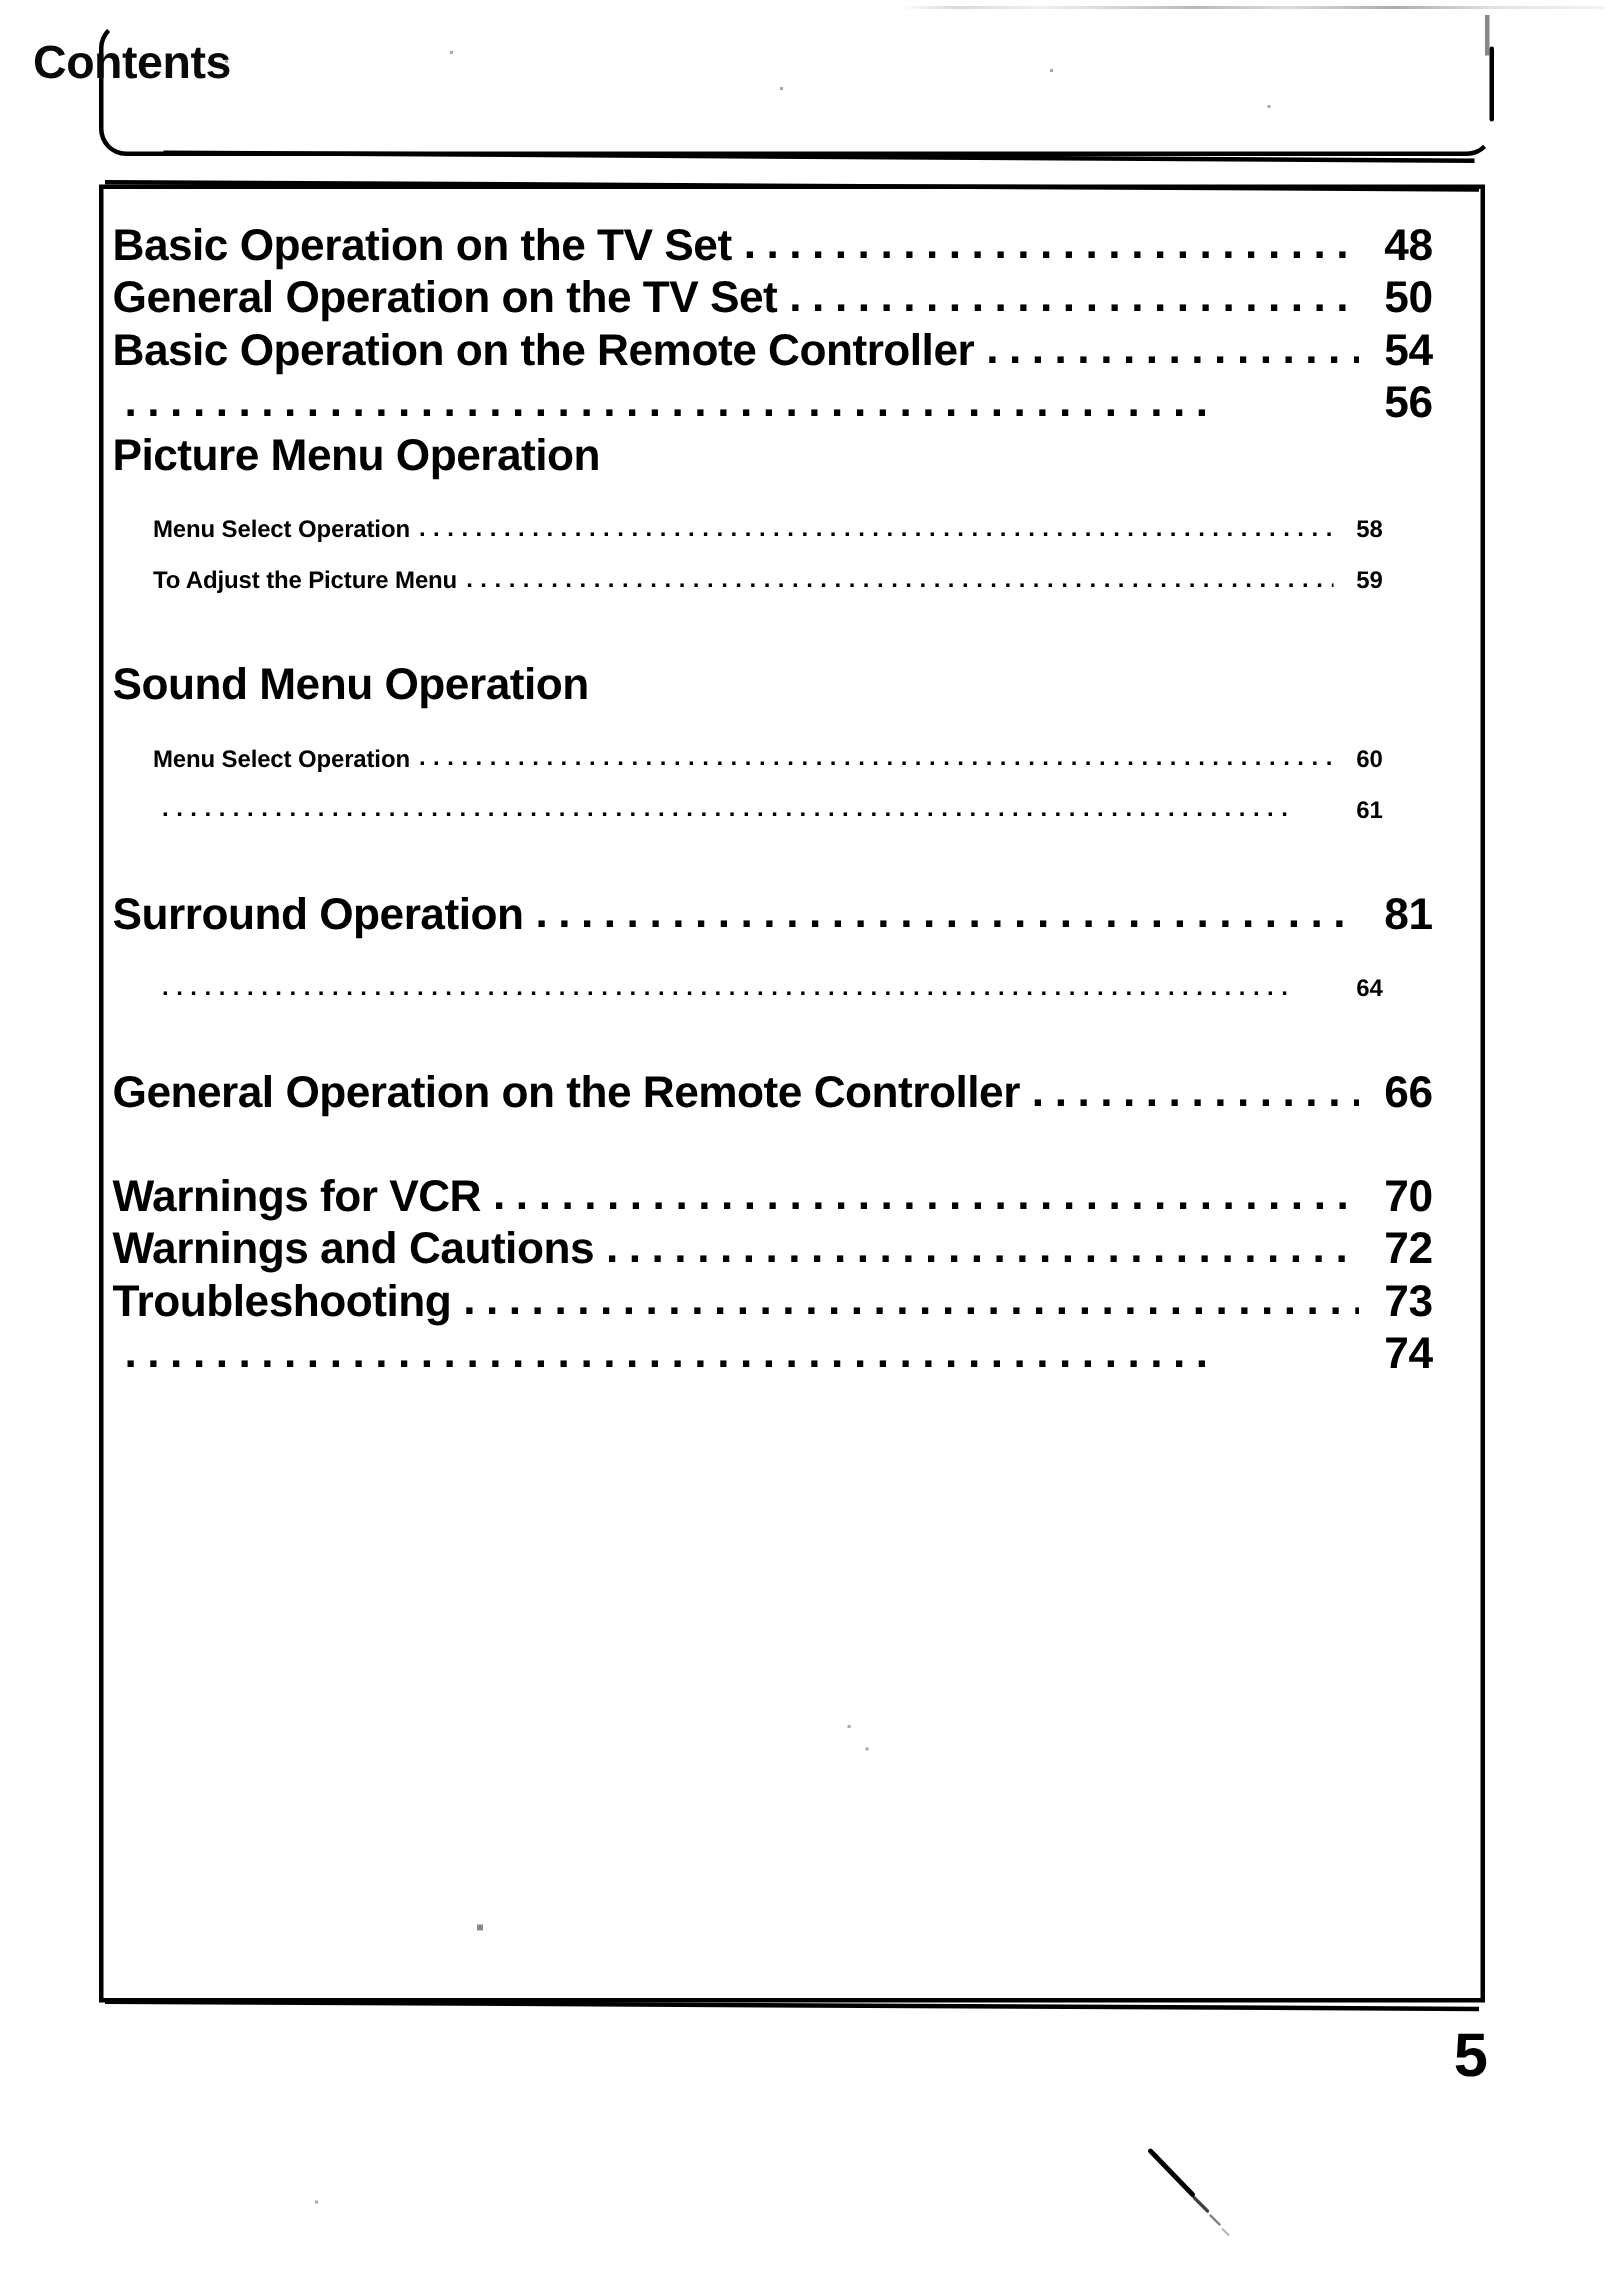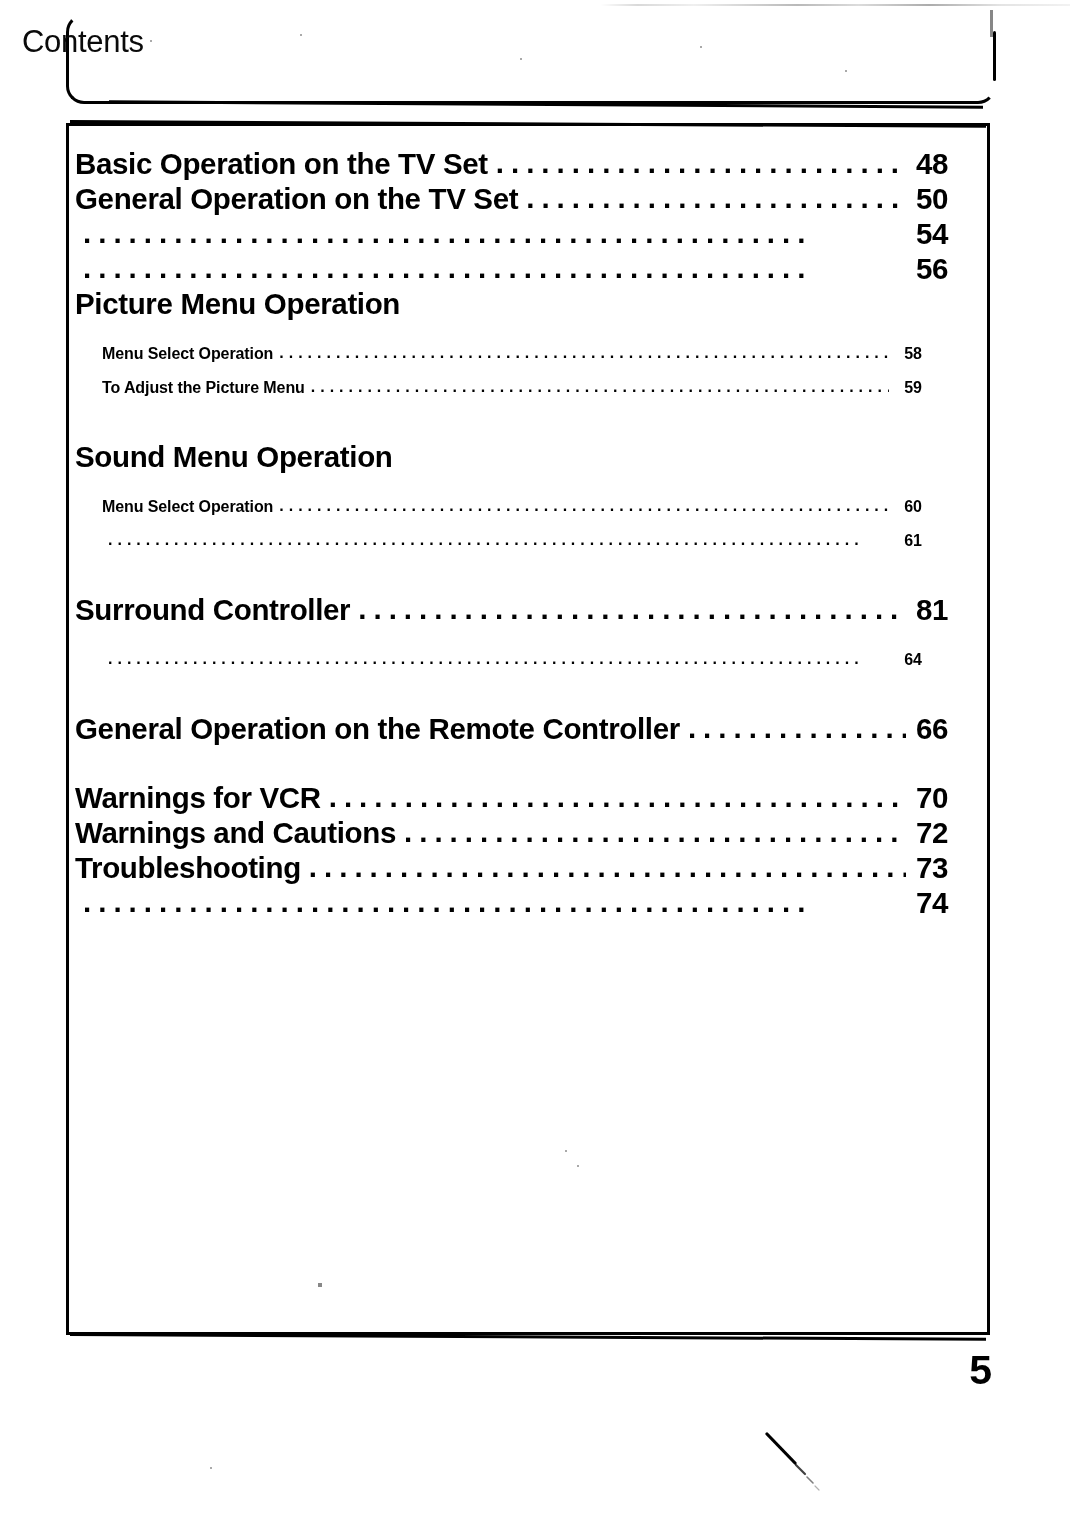--- a/index.html
+++ b/index.html
@@ -78,21 +78,21 @@
     bottom: -5px;
     height: 3px;
     background: #000;
     transform: rotate(0.35deg);
   }
   .contents-title {
     position: absolute;
     left: 22px;
     top: 26px;
     font-size: 31px;
-    font-weight: normal;
+    font-weight: bold;
     letter-spacing: -0.3px;
     line-height: 1;
     color: #0a0a0a;
   }
 
   
   .toc-box {
     position: absolute;
     left: 66px;
     top: 123px;
@@ -154,21 +154,21 @@
     white-space: nowrap;
     margin: 0 3px 0 8px;
     position: relative;
     top: -1px;
     letter-spacing: 7.0px;
     font-weight: bold;
     font-size: 29.5px;
   }
   .row.major .pagenum {
     flex: 0 0 46px;
-    text-align: center;
+    text-align: right;
     white-space: nowrap;
   }
 
   
   .row.major.noleader .leader { visibility: hidden; }
   .row.major.noleader .pagenum { visibility: hidden; }
 
   
   .row.minor {
     font-size: 16px;
@@ -258,20 +258,21 @@
       <span class="label">Basic Operation on the TV Set</span>
       <span class="leader">................................................</span>
       <span class="pagenum">48</span>
     </div>
     <div class="row major">
       <span class="label">General Operation on the TV Set</span>
       <span class="leader">................................................</span>
       <span class="pagenum">50</span>
     </div>
     <div class="row major">
+      <span class="label">Basic Operation on the Remote Controller</span>
       <span class="leader">................................................</span>
       <span class="pagenum">54</span>
     </div>
     <div class="row major">
       <span class="leader">................................................</span>
       <span class="pagenum">56</span>
     </div>
     <div class="row major noleader">
       <span class="label">Picture Menu Operation</span>
       <span class="leader">................................................</span>
@@ -299,21 +300,21 @@
       <span class="label">Menu Select Operation</span>
       <span class="leader">................................................................................</span>
       <span class="pagenum">60</span>
     </div>
     <div class="row minor">
       <span class="leader">................................................................................</span>
       <span class="pagenum">61</span>
     </div>
     <div class="gap-lg"></div>
     <div class="row major">
-      <span class="label">Surround Controller</span>
+      <span class="label">Surround Operation</span>
       <span class="leader">................................................</span>
       <span class="pagenum">81</span>
     </div>
     <div class="gap-sm"></div>
     <div class="row minor">
       <span class="leader">................................................................................</span>
       <span class="pagenum">64</span>
     </div>
     <div class="gap-lg"></div>
     <div class="row major">

